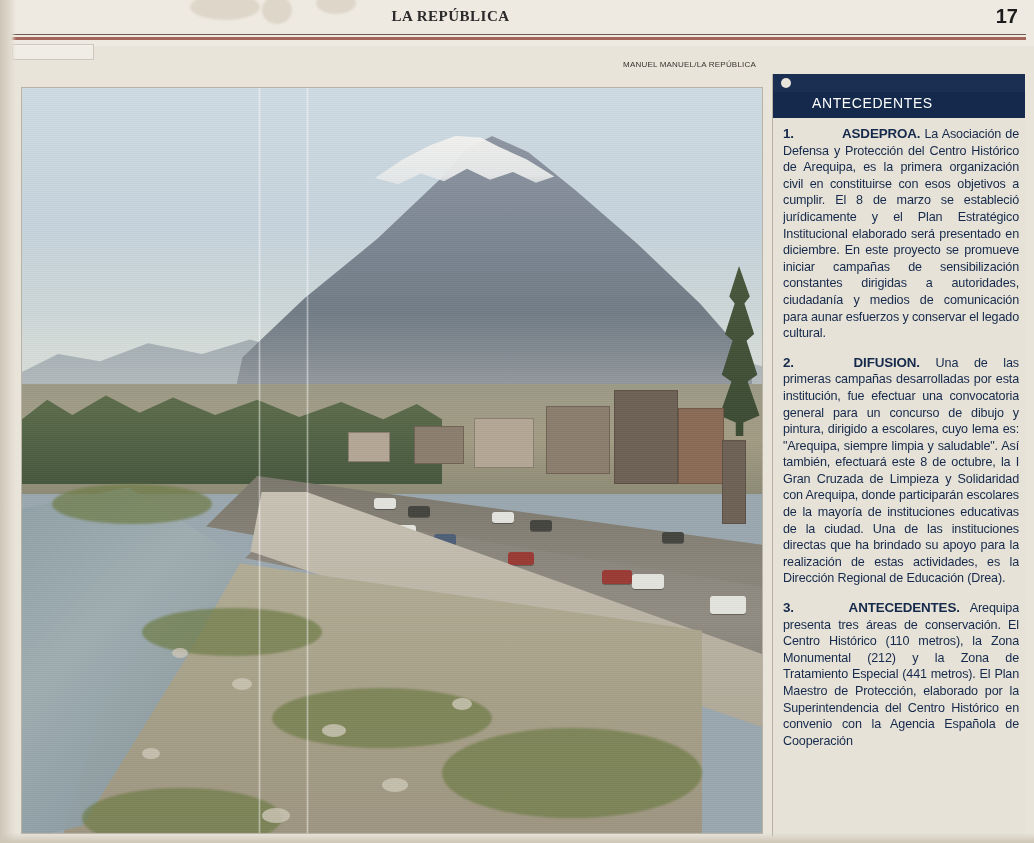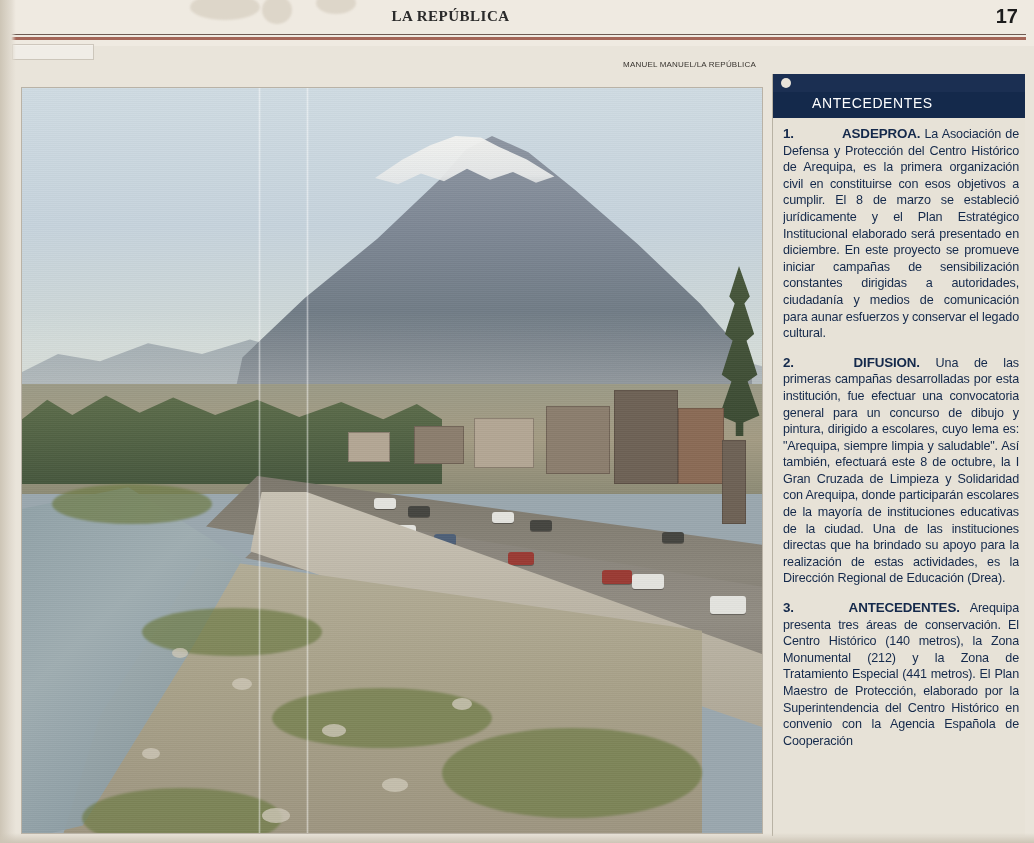--- a/index.html
+++ b/index.html
@@ -430,21 +430,21 @@
       <div class="item">
         <p>
           <span class="num">2.</span>
           <span class="lead">DIFUSION.</span><span> Una de las primeras campañas desarrolladas por esta institución, fue efectuar una convocatoria general para un concurso de dibujo y pintura, dirigido a escolares, cuyo lema es: "Arequipa, siempre limpia y saludable". Así también, efectuará este 8 de octubre, la I Gran Cruzada de Limpieza y Solidaridad con Arequipa, donde participarán escolares de la mayoría de instituciones educativas de la ciudad. Una de las instituciones directas que ha brindado su apoyo para la realización de estas actividades, es la Dirección Regional de Educación (Drea).</span>
         </p>
       </div>
 
       <div class="item">
         <p>
           <span class="num">3.</span>
-          <span class="lead">ANTECEDENTES.</span><span> Arequipa presenta tres áreas de conservación. El Centro Histórico (140 metros), la Zona Monumental (212) y la Zona de Tratamiento Especial (441 metros). El Plan Maestro de Protección, elaborado por la Superintendencia del Centro Histórico en convenio con la Agencia Española de Cooperación</span>
+          <span class="lead">ANTECEDENTES.</span><span> Arequipa presenta tres áreas de conservación. El Centro Histórico (110 metros), la Zona Monumental (212) y la Zona de Tratamiento Especial (441 metros). El Plan Maestro de Protección, elaborado por la Superintendencia del Centro Histórico en convenio con la Agencia Española de Cooperación</span>
         </p>
       </div>
 
     </div>
   </div>
 
   <div class="edge-left"></div>
   <div class="edge-bottom"></div>
 </div>
 

